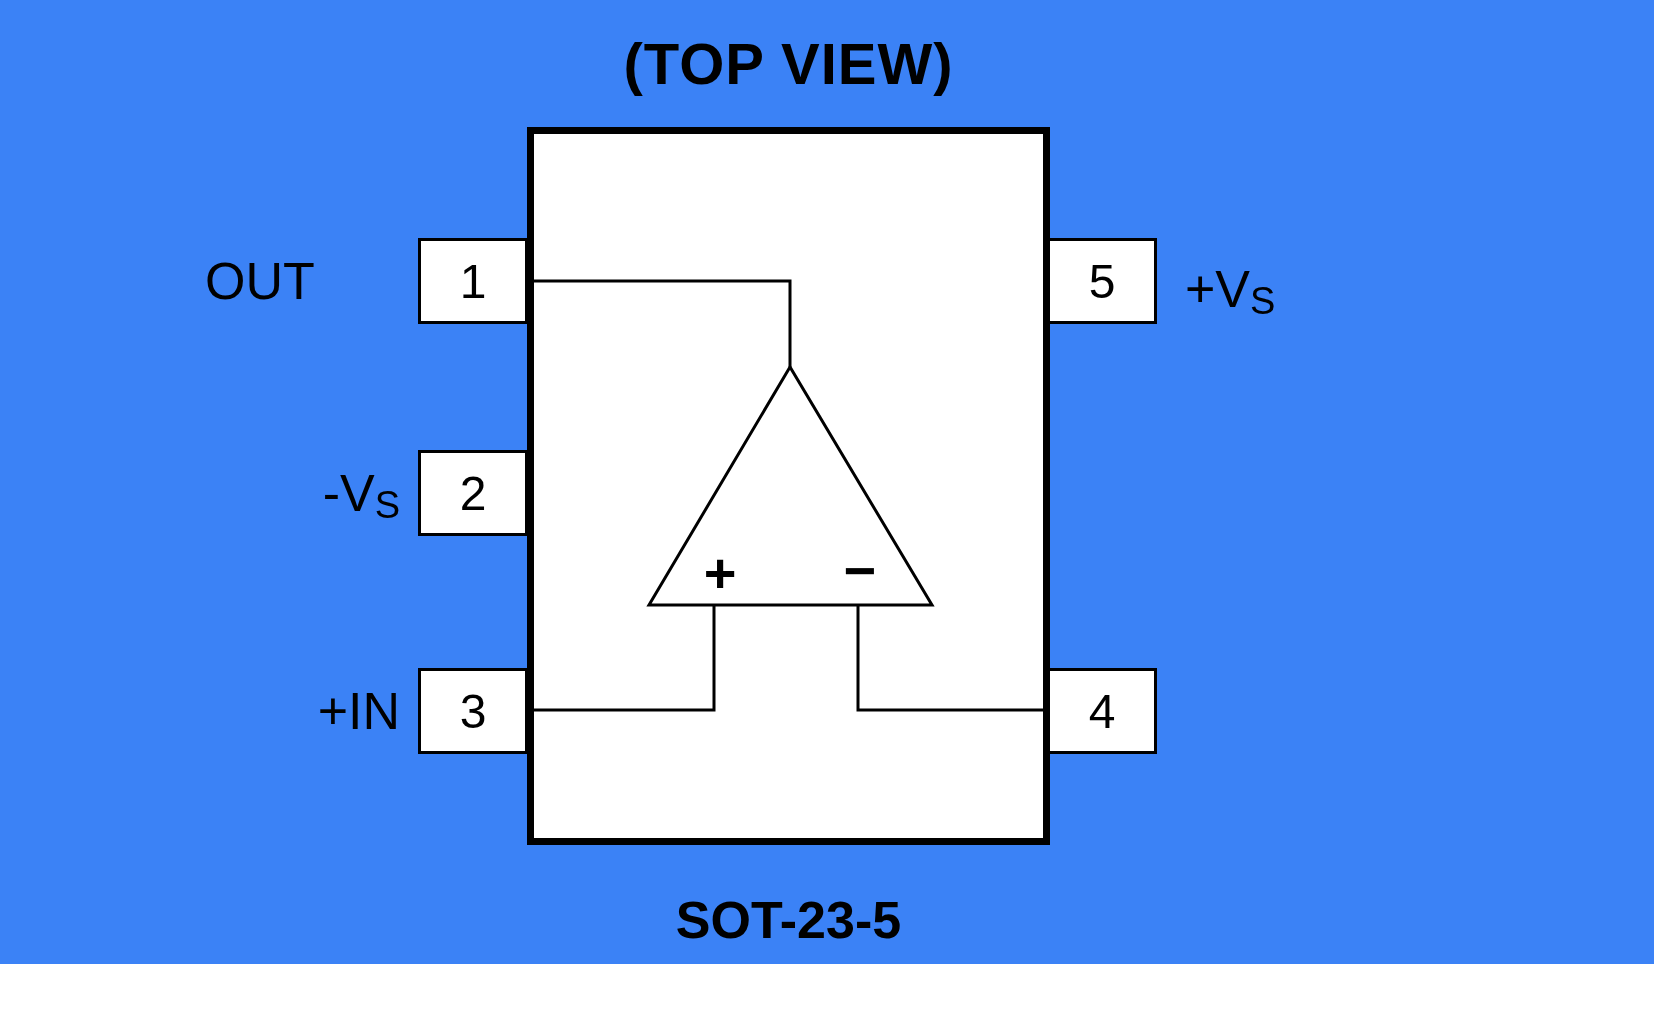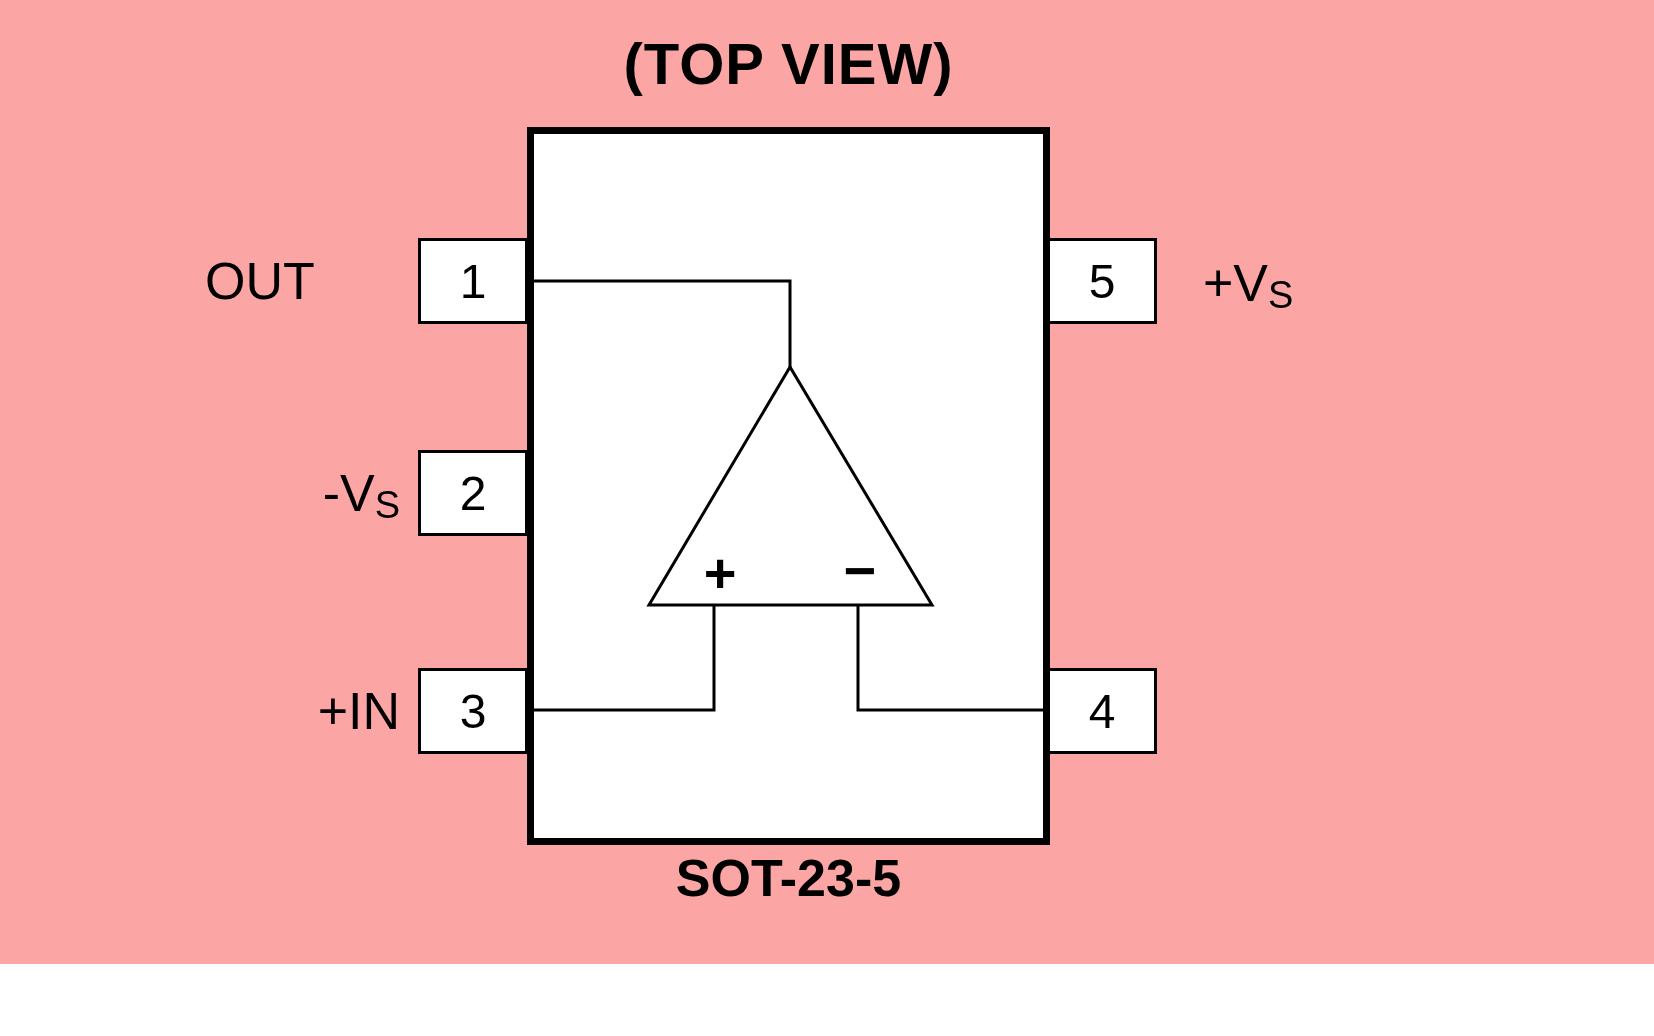--- a/index.html
+++ b/index.html
@@ -4,21 +4,21 @@
 <style>
   html, body {
     margin: 0;
     padding: 0;
     background: #ffffff;
   }
   .canvas {
     position: relative;
     width: 1654px;
     height: 964px;
-    background: #fca5a5;
+    background: #3b82f6;
     font-family: "Liberation Sans", sans-serif;
     color: #000000;
     overflow: hidden;
   }
   .diagram-title {
     position: absolute;
     left: 527px;
     top: 30px;
     width: 523px;
     text-align: center;
@@ -78,21 +78,21 @@
     text-align: right;
   }
   .pin-label.right {
     left: 1185px;
     width: 300px;
     text-align: left;
   }
   .pin-label.l1 { top: 238px; text-align: center; }
   .pin-label.l2 { top: 450px; }
   .pin-label.l3 { top: 668px; }
-  .pin-label.l5 { top: 240px; margin-left: 18px; }
+  .pin-label.l5 { top: 246px; }
   .pin-label.l4 { top: 668px; }
   .sub {
     font-size: 38px;
     position: relative;
     top: 0.18em;
   }
   .opamp-sign {
     position: absolute;
     width: 80px;
     height: 80px;
@@ -101,21 +101,21 @@
     justify-content: center;
     font-size: 56px;
     font-weight: 600;
     z-index: 3;
   }
   .opamp-sign.plus { left: 680px; top: 532px; }
   .opamp-sign.minus { left: 820px; top: 530px; }
   .package-name {
     position: absolute;
     left: 527px;
-    top: 848px;
+    top: 890px;
     width: 523px;
     text-align: center;
     font-size: 52px;
     font-weight: bold;
   }
 </style>
 </head>
 <body>
 
 <div class="canvas">

